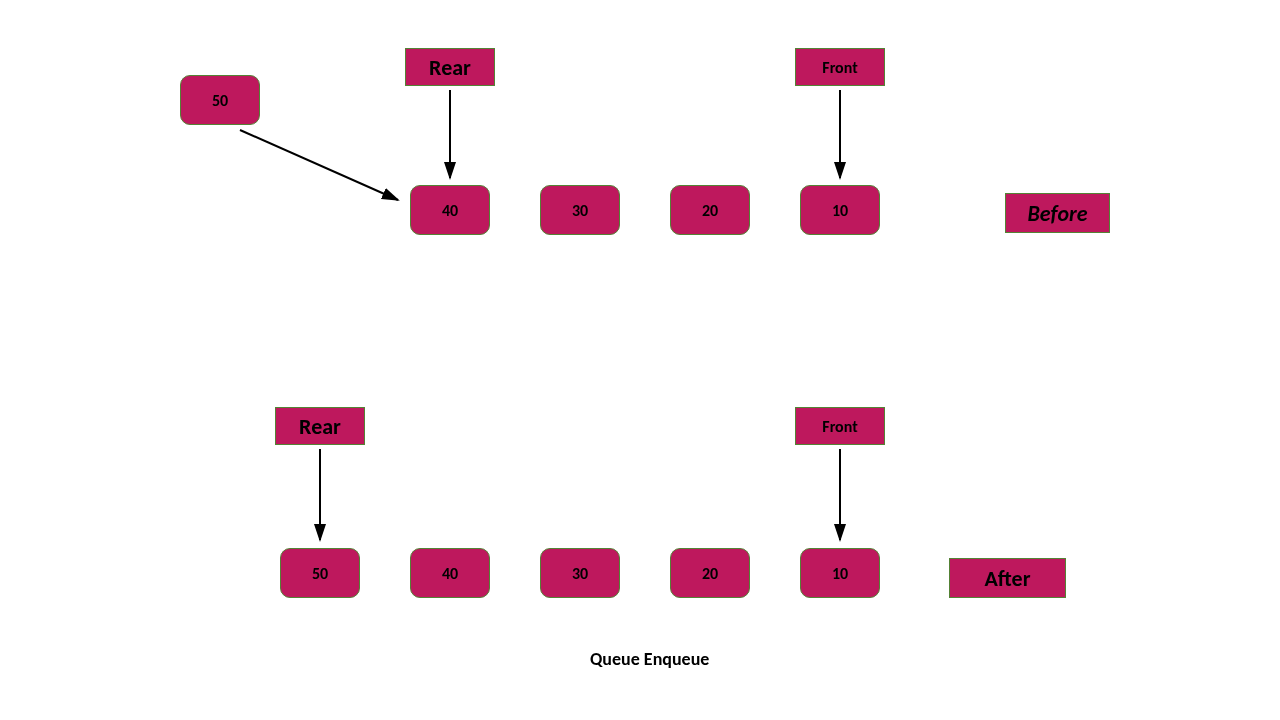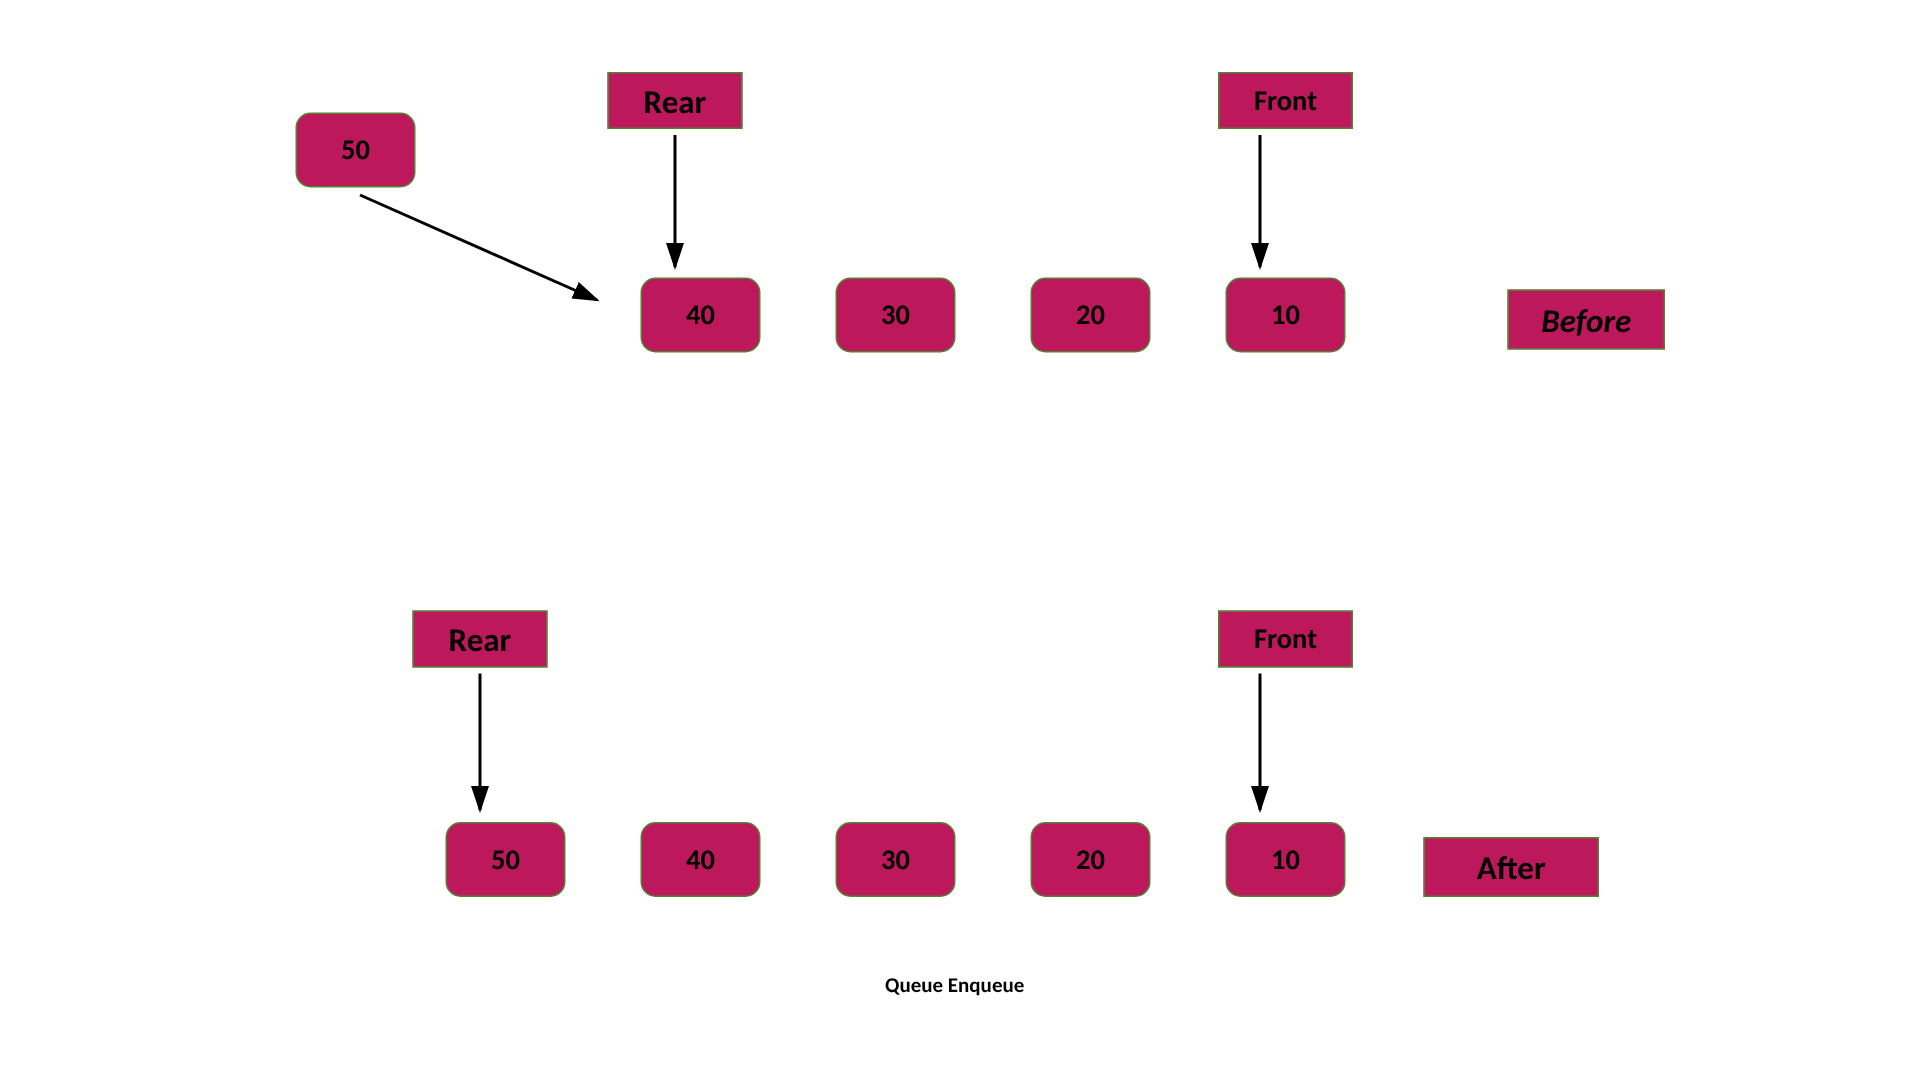--- a/index.html
+++ b/index.html
@@ -25,27 +25,26 @@
   .round {
     border-radius: 10px;
   }
   .square {
     border-radius: 0;
   }
   .label-big {
     font-size: 22px;
   }
   .label-med {
-    font-size: 19px;
-    margin-left: 17px;
+    font-size: 16px;
   }
   .caption {
     position: absolute;
     font-weight: bold;
-    font-size: 14px;
+    font-size: 18px;
     color: #000;
   }
   svg.arrow {
     position: absolute;
     overflow: visible;
   }
 </style>
 </head>
 <body>
 

